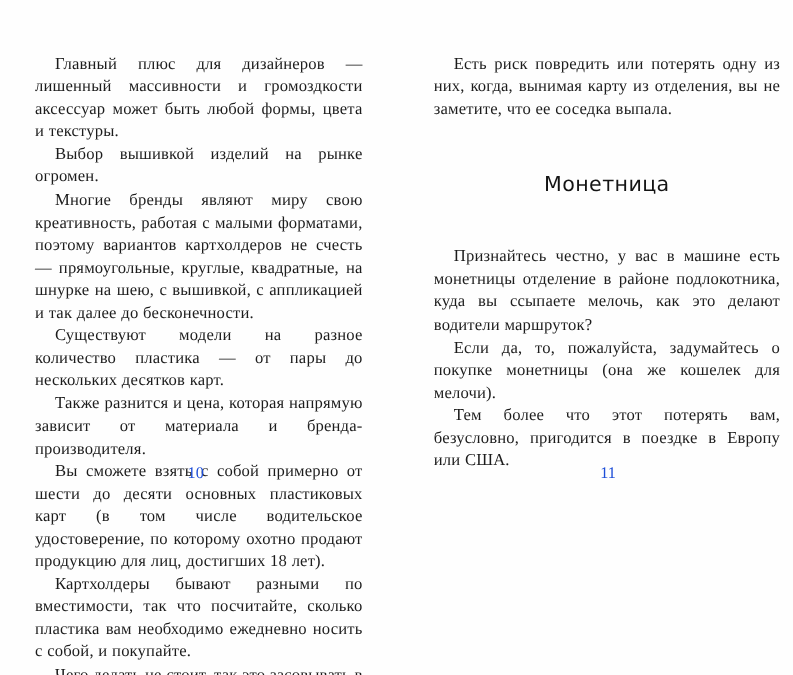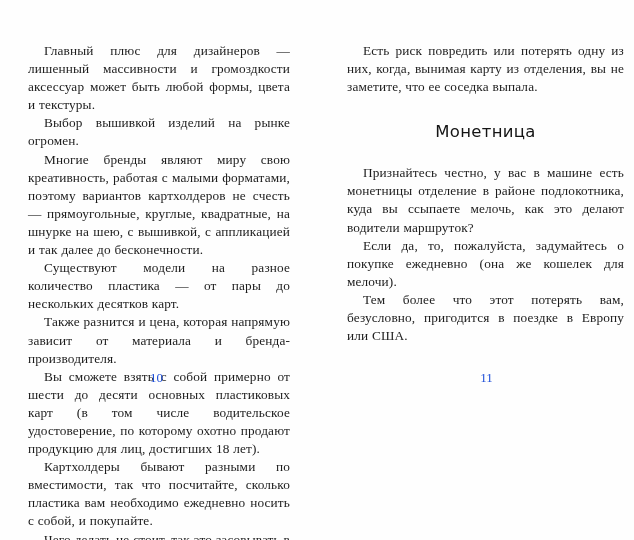--- a/index.html
+++ b/index.html
@@ -41,21 +41,21 @@
     text-indent: 16px;
     font-size: 13.3px;
     line-height: 18.1px;
     letter-spacing: 0.01em;
     word-spacing: 0.02em;
     hyphens: manual;
     -webkit-hyphens: manual;
   }
 
   h2.section-heading {
-    margin: 0;
+    margin: 16px;
     padding: 0;
     text-align: center;
     font-family: "DejaVu Sans", "Liberation Sans", sans-serif;
     font-weight: 400;
     font-size: 16.5px;
     line-height: 20px;
     letter-spacing: 0.018em;
     color: #141414;
   }
   .heading-wrap {
@@ -98,19 +98,19 @@
 
   <div class="page page-right">
     <div class="textblock">
       <p class="para">Есть риск повредить или потерять одну из них, когда, вынимая карту из отделения, вы не заметите, что ее соседка выпала.</p>
 
       <div class="heading-wrap">
         <h2 class="section-heading">Монетница</h2>
       </div>
 
       <p class="para">Признайтесь честно, у вас в машине есть монетницы отделение в районе подлокотника, куда вы ссыпаете мелочь, как это делают водители маршруток?</p>
-      <p class="para">Если да, то, пожалуйста, задумайтесь о покупке ежедневно (она же кошелек для мелочи).</p>
+      <p class="para">Если да, то, пожалуйста, задумайтесь о покупке монетницы (она же кошелек для мелочи).</p>
       <p class="para">Тем более что этот потерять вам, безусловно, пригодится в поездке в Европу или США.</p>
     </div>
     <div class="folio">11</div>
   </div>
 
 </div>
 
 </body></html>

